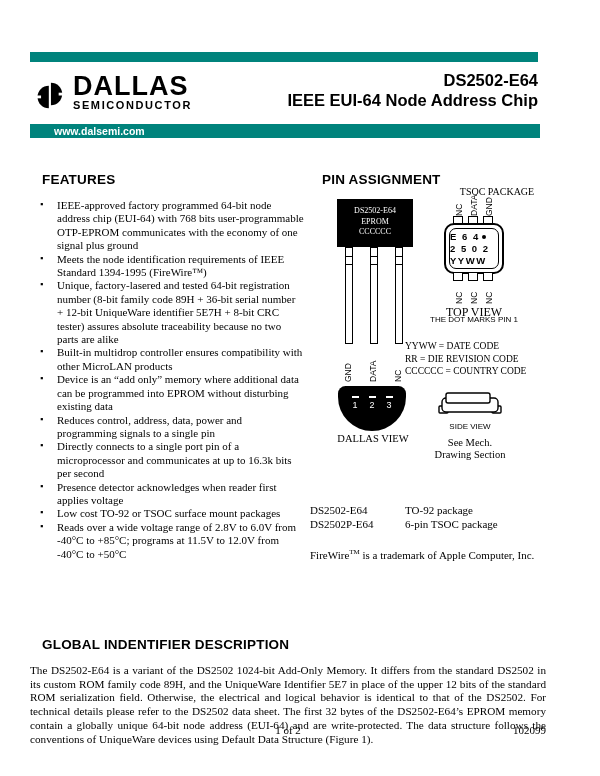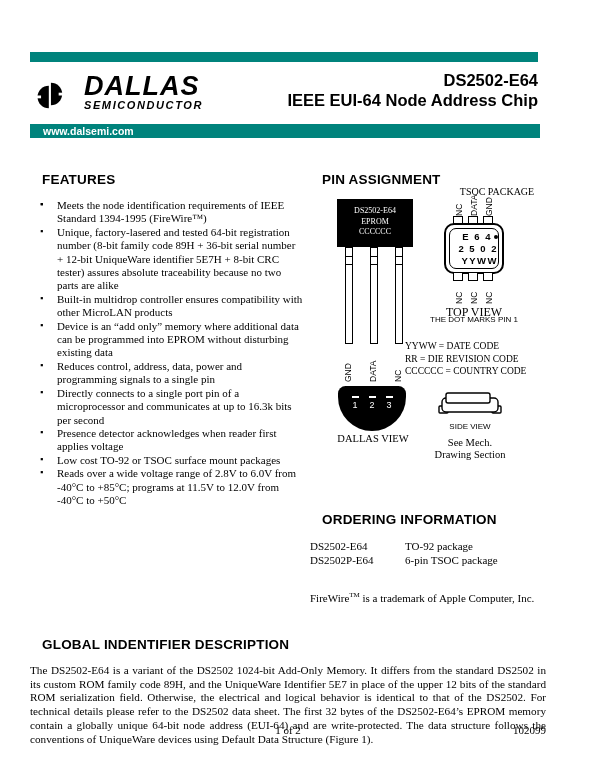--- a/index.html
+++ b/index.html
@@ -6,29 +6,29 @@
   * { margin:0; padding:0; box-sizing:border-box; }
   html,body { background:#fff; }
   .page { position:relative; width:600px; height:776px; background:#ffffff; overflow:hidden;
           font-family:"Liberation Serif", serif; color:var(--body-text); }
 
   .topbar { position:absolute; left:30px; top:52px; width:508px; height:10px; background:var(--teal); }
 
   .header { position:absolute; left:30px; top:70px; width:508px; height:52px; }
   .logo { position:absolute; left:4px; top:4px; display:flex; align-items:flex-start; }
   .logo-mark { width:31px; height:39px; margin-top:2px; }
-  .logo-text { margin-left:19px;font-style:italic; }
+  .logo-text { margin-left:8px; }
   .brand { font-family:"Liberation Sans", sans-serif; font-weight:bold; font-size:27px; line-height:25px; letter-spacing:1px; }
   .subbrand { font-family:"Liberation Sans", sans-serif; font-weight:bold; font-size:11px; line-height:12px; letter-spacing:1.6px; }
   .titles { position:absolute; right:0; top:0; text-align:right; font-family:"Liberation Sans", sans-serif;
             font-weight:bold; font-size:16.5px; line-height:20px; }
 
   .urlbar { position:absolute; left:30px; top:124px; width:510px; height:14px; background:var(--teal);
             color:#fff; font-family:"Liberation Sans", sans-serif; font-weight:bold; font-size:10.5px;
-            line-height:14px; padding-left:13px; }
+            line-height:14px; padding-left:24px; }
   .urlbar span { cursor:pointer; }
 
   h2.section { font-family:"Liberation Sans", sans-serif; font-weight:bold; font-size:13.5px; letter-spacing:0.2px; margin:12px; }
 
   
   .features { position:absolute; left:30px; top:160px; width:274px; }
   .features ul { list-style:none; margin-top:5px; font-size:11px; line-height:13.4px; }
   .features li { position:relative; padding-left:27px; }
   .features .bullet { position:absolute; left:10px; top:-1px; font-size:9px; }
 
@@ -44,21 +44,21 @@
   .to92-leg .crimp { margin-top:8px; height:9px; border-top:1px solid #000; border-bottom:1px solid #000; }
   .leg1 { left:35px; } .leg2 { left:60px; } .leg3 { left:85px; }
 
   .tsoc-label { position:absolute; left:134px; top:26px; width:106px; text-align:center; font-size:10px; }
   .tsoc-stub { position:absolute; width:10px; height:9px; border:1.5px solid #000; background:#fff; }
   .stub-a { left:143px; } .stub-b { left:158px; } .stub-c { left:173px; }
   .stub-top { top:56px; } .stub-bot { top:112px; }
   .tsoc-body { position:absolute; left:134px; top:63px; width:60px; height:51px; border:2px solid #000;
                border-radius:10px; padding:3px; background:#fff; }
   .tsoc-inner { width:100%; height:100%; border:1.5px solid #000; border-radius:7px;
-                display:flex; flex-direction:column; justify-content:center; align-items:flex-end;
+                display:flex; flex-direction:column; justify-content:center; align-items:flex-start;
                 font-family:"Liberation Sans", sans-serif; font-weight:bold; font-size:9.5px; line-height:12px; letter-spacing:1.5px; }
   .tsoc-row { display:flex; align-items:center; }
   .dot { width:4px; height:4px; background:#000; border-radius:50%; display:inline-block; margin-left:2px; }
   .tsoc-cap1 { position:absolute; left:114px; top:145px; width:100px; text-align:center;
                font-family:Liberation Serif, serif; font-size:12px; }
   .tsoc-cap2 { position:absolute; left:102px; top:155px; width:124px; text-align:center;
                font-family:"Liberation Sans", sans-serif; font-size:8px; }
 
   .legend { position:absolute; left:95px; top:180px; font-size:9.5px; line-height:12.6px; white-space:nowrap; }
 
@@ -73,21 +73,21 @@
   .sview-label { position:absolute; left:128px; top:262px; width:64px; text-align:center;
                  font-family:"Liberation Sans", sans-serif; font-size:8px; }
   .sview-note { position:absolute; left:112px; top:277px; width:96px; text-align:center;
                 font-size:10.5px; line-height:12px; }
 
   
   .ordering { position:absolute; left:310px; top:500px; width:238px; }
   .order-rows { margin-top:3px; font-size:11px; line-height:14px; }
   .order-row { display:flex; }
   .order-row .part { width:95px; }
-  .trademark { margin-top:22px; font-size:11px; line-height:13.5px; text-align:justify; }
+  .trademark { margin-top:15px; font-size:11px; line-height:13.5px; text-align:justify; }
   .trademark sup { font-size:7px; vertical-align:super; }
 
   
   .desc { position:absolute; left:30px; top:625px; width:516px; }
   .desc p { margin-top:4px; font-size:11.2px; line-height:13.7px; text-align:justify; }
 
   
   .footer { position:absolute; left:30px; top:724px; width:516px; font-size:11px; }
   .fpage { text-align:center; }
   .fcode { position:absolute; right:0; top:0; }
@@ -118,21 +118,21 @@
     </div>
   </div>
 
   <div class="urlbar">
     <span>www.dalsemi.com</span>
   </div>
 
   <div class="features">
     <h2 class="section">FEATURES</h2>
     <ul>
-      <li><span class="bullet">▪</span></li>
+      <li><span class="bullet">▪</span><span>IEEE-approved factory programmed 64-bit node address chip (EUI-64) with 768 bits user-programmable OTP-EPROM communicates with the economy of one signal plus ground</span></li>
       <li><span class="bullet">▪</span><span>Meets the node identification requirements of IEEE Standard 1394-1995 (FireWire™)</span></li>
       <li><span class="bullet">▪</span><span>Unique, factory-lasered and tested 64-bit registration number (8-bit family code 89H + 36-bit serial number + 12-bit UniqueWare identifier 5E7H + 8-bit CRC tester) assures absolute traceability because no two parts are alike</span></li>
       <li><span class="bullet">▪</span><span>Built-in multidrop controller ensures compatibility with other MicroLAN products</span></li>
       <li><span class="bullet">▪</span><span>Device is an “add only” memory where additional data can be programmed into EPROM without disturbing existing data</span></li>
       <li><span class="bullet">▪</span><span>Reduces control, address, data, power and programming signals to a single pin</span></li>
       <li><span class="bullet">▪</span><span>Directly connects to a single port pin of a microprocessor and communicates at up to 16.3k bits per second</span></li>
       <li><span class="bullet">▪</span><span>Presence detector acknowledges when reader first applies voltage</span></li>
       <li><span class="bullet">▪</span><span>Low cost TO-92 or TSOC surface mount packages</span></li>
       <li><span class="bullet">▪</span><span>Reads over a wide voltage range of 2.8V to 6.0V from -40°C to +85°C; programs at 11.5V to 12.0V from -40°C to +50°C</span></li>
     </ul>
@@ -221,21 +221,20 @@
       <rect x="8" y="2" width="44" height="10" rx="2" fill="#fff" stroke="#000" stroke-width="1.4"></rect>
     </svg>
     <div class="sview-label">SIDE VIEW</div>
     <div class="sview-note">
       <div>See Mech.</div>
       <div>Drawing Section</div>
     </div>
   </div>
 
   <div class="ordering">
-    <h2 class="section">ORDERING INFORMATION</h2>
     <div class="order-rows">
       <div class="order-row">
         <span class="part">DS2502-E64</span>
         <span class="pkg">TO-92 package</span>
       </div>
       <div class="order-row">
         <span class="part">DS2502P-E64</span>
         <span class="pkg">6-pin TSOC package</span>
       </div>
     </div>

